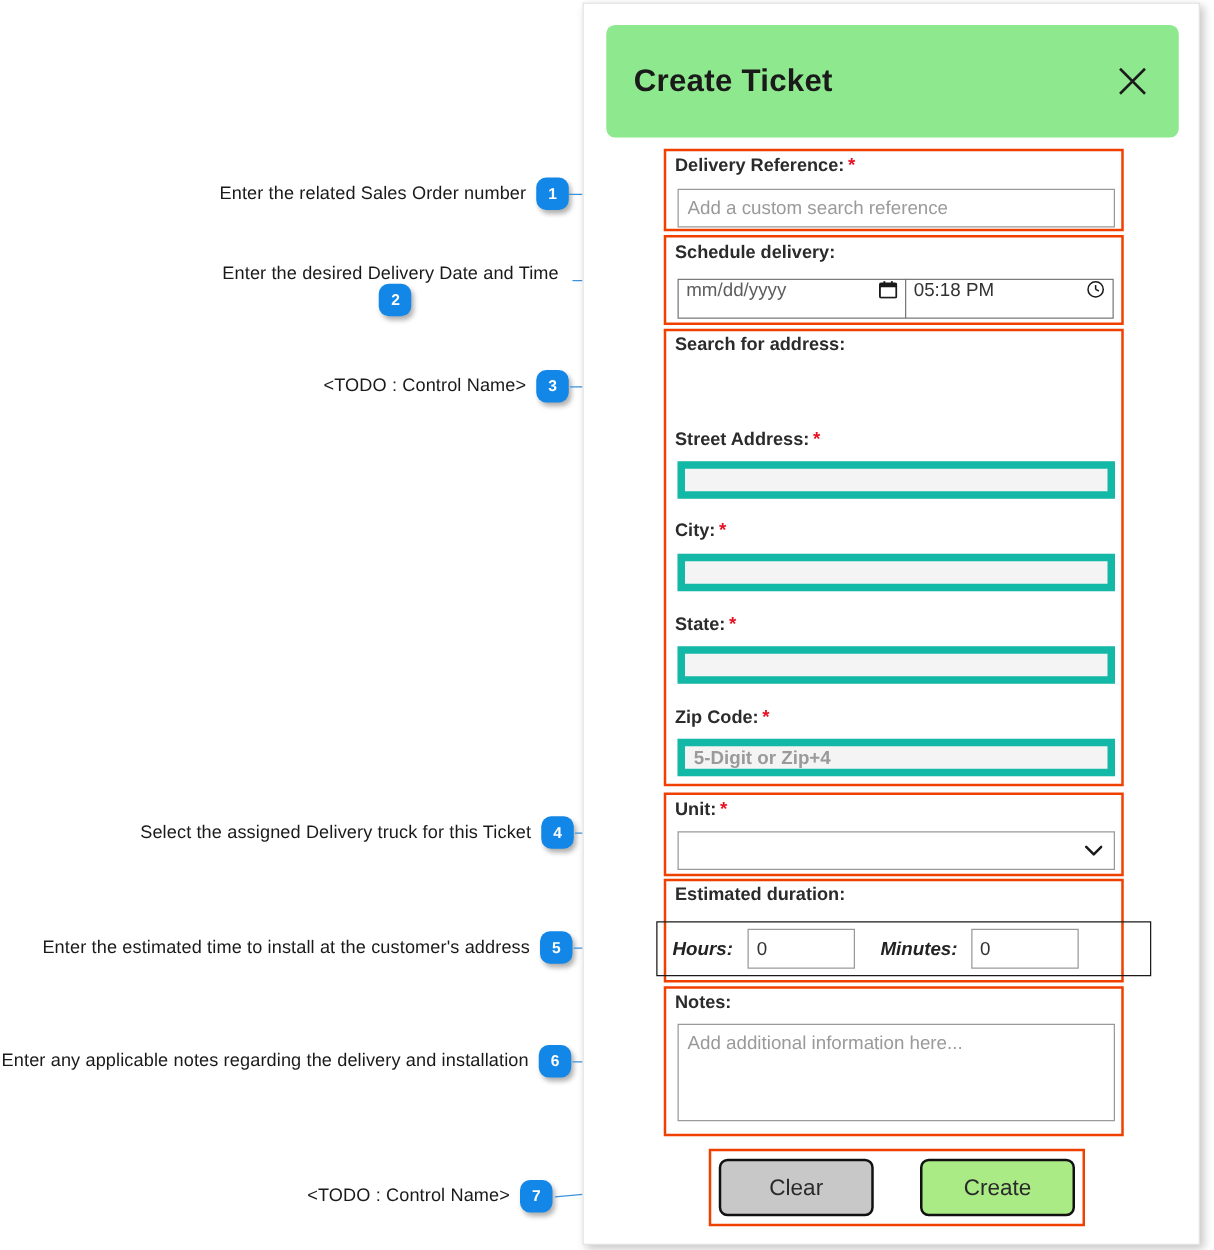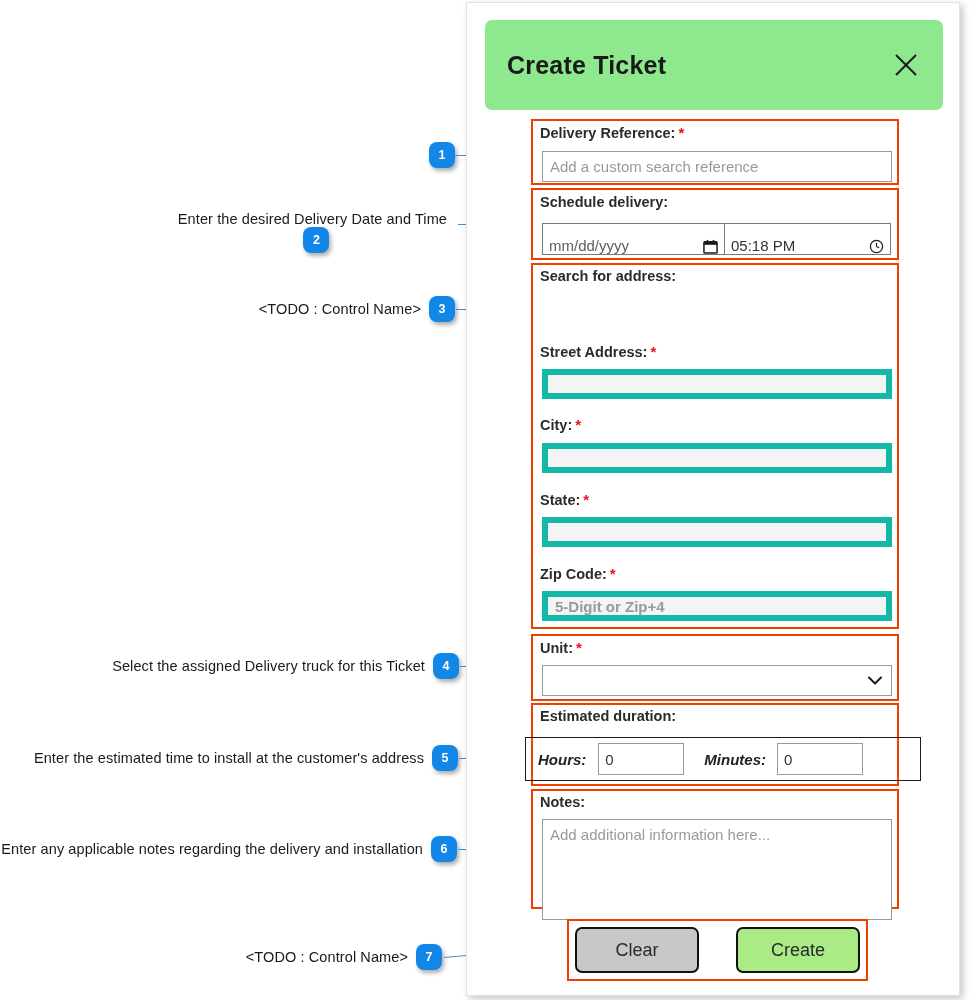--- a/index.html
+++ b/index.html
@@ -147,21 +147,21 @@
     position: absolute;
     display: flex;
     box-sizing: border-box;
   }
   .dt-box {
     box-sizing: border-box;
     border: 1px solid #7a7a7a;
     background: #fff;
     height: 32px;
     display: flex;
-    align-items: flex-end;
+    align-items: flex-start;
     font-size: 15px;
     color: #333;
     padding: 0 6px;
   }
   .dt-box .dt-val { flex: 1; color:#333; }
   .dt-icon { flex: none; display:flex; align-items:center; }
 
   
   .sel-wrap {
     position: absolute;
@@ -228,20 +228,21 @@
     align-items: center;
     justify-content: center;
   }
   .btn-clear { background: #c8c8c8; }
   .btn-create { background: #aaeb86; }
 </style>
 </head>
 <body>
 
 <div class="annot" style="right:516px; top:142px;">
+  <span class="annot-text">Enter the related Sales Order number</span>
   <span class="annot-badge">1</span>
 </div>
 <div class="leader" style="left:455px; top:155px; width:78px;"></div>
 
 <div class="annot" style="right:516px; top:211px;flex-direction:column;">
   <span class="annot-text">Enter the desired Delivery Date and Time</span>
   <span class="annot-badge">2</span>
 </div>
 <div class="leader" style="left:458px; top:224px; width:75px;"></div>
 
@@ -368,19 +369,19 @@
     <span class="dur-label" style="margin-left:12px;">Hours:</span>
     <input class="dur-inp" type="text" style="margin-left: 12px; width: 86px;" value="0">
     <span class="dur-label" style="margin-left:20px;text-align:right;">Minutes:</span>
     <input class="dur-inp" type="text" style="margin-left: 11px; width: 86px;" value="0">
   </div>
 
   <div class="hl" style="left:64px; top:786px; width:368px; height:120px;"></div>
   <div class="field-label" style="left:73px; top:791px;">
     <span>Notes:</span>
   </div>
-  <textarea class="notes-area" style="left: 75px; top: 816px; width: 350px; height: 101px;" placeholder="Add additional information here..."></textarea>
+  <textarea class="notes-area" style="left: 75px; top: 816px; width: 350px; height: 78px;" placeholder="Add additional information here..."></textarea>
 
   <div class="hl" style="left:100px; top:916px; width:301px; height:62px;"></div>
   <button class="btn btn-create" style="left:269px; top:924px; width:124px; height:46px;">Create</button>
   <button class="btn btn-clear" style="left:108px; top:924px; width:124px; height:46px;">Clear</button>
 
 </div>
 
 </body></html>

